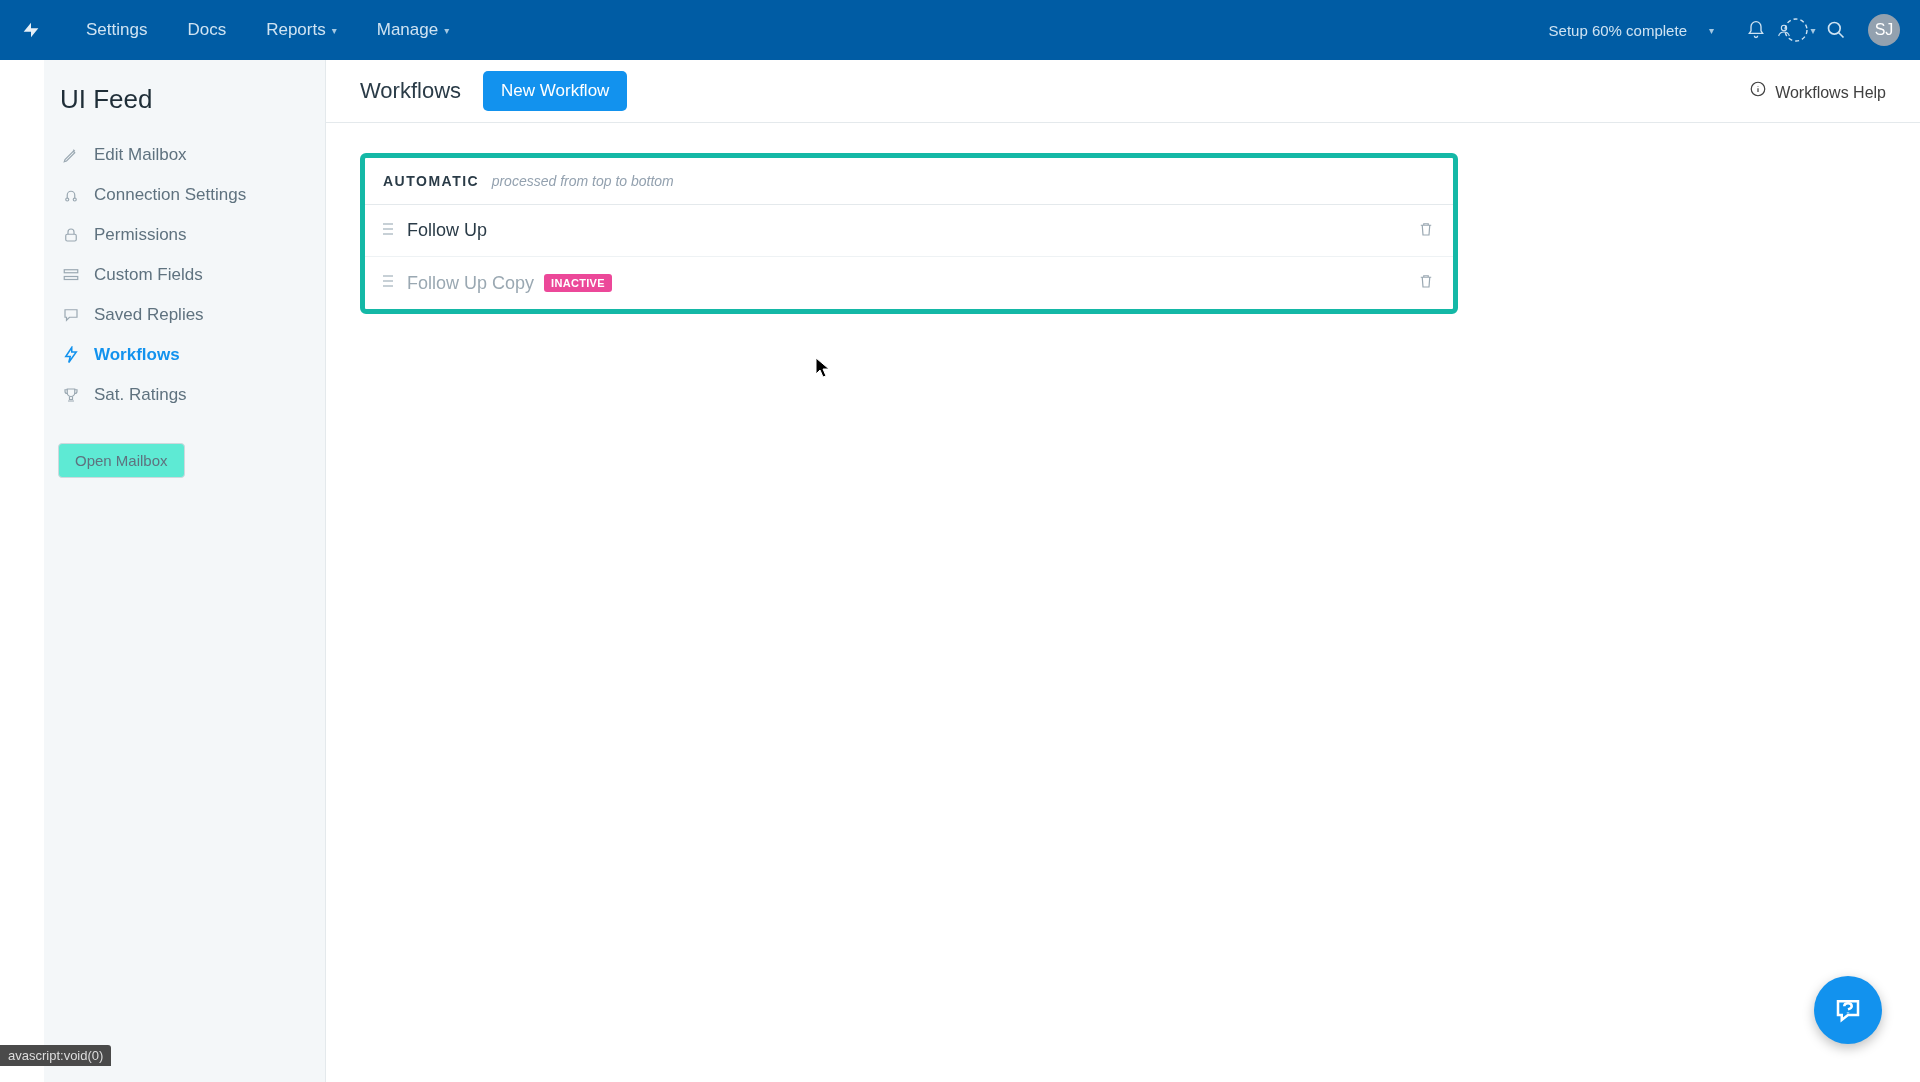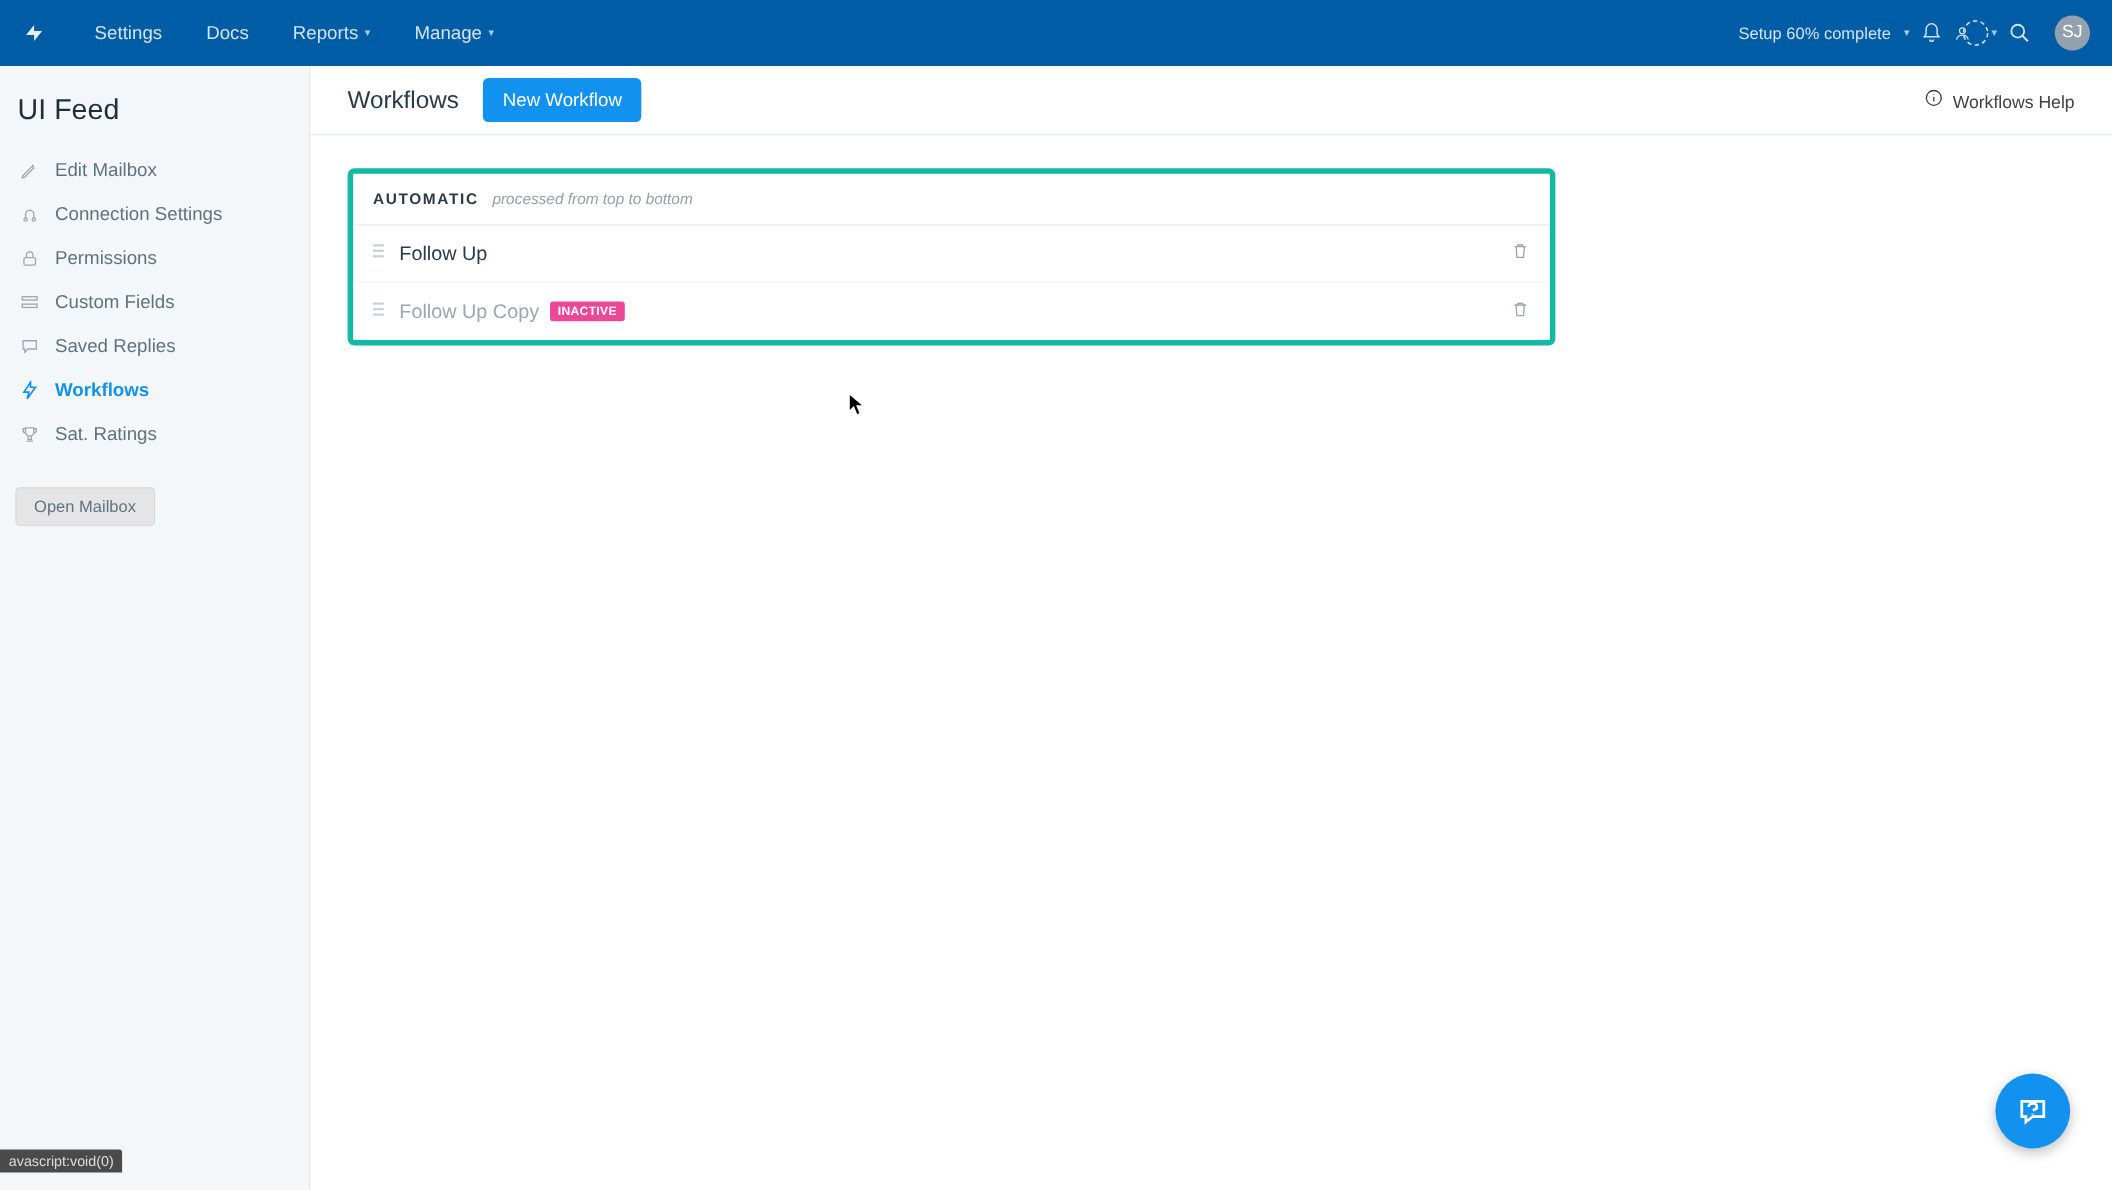--- a/index.html
+++ b/index.html
@@ -5,35 +5,35 @@
 * { margin:0; padding:0; box-sizing:border-box; font-family:-apple-system,BlinkMacSystemFont,"Segoe UI",Helvetica,Arial,sans-serif; }
 body { width:1920px; height:1082px; background:#fff; overflow:hidden; color:#2a3b47; }
 
 
 .topnav { height:60px; background:#005ca4; display:flex; align-items:center; padding:0 20px; color:#fff; }
 .logo { width:22px; height:22px; margin-right:24px; display:flex; align-items:center; }
 .navlinks { display:flex; gap:0; }
 .navitem { padding:0 20px; height:60px; display:flex; align-items:center; color:#cfe3f2; font-size:17px; cursor:pointer; gap:6px; }
 .caret { font-size:10px; opacity:.8; }
 .spacer { flex:1; }
-.setup { color:#cfe3f2; font-size:15px; display:flex; align-items:center; gap:12px; cursor:pointer; }
+.setup { color:#cfe3f2; font-size:15px; margin-right:22px; display:flex; align-items:center; gap:22px; cursor:pointer; }
 .iconbtn { width:40px; height:60px; display:flex; align-items:center; justify-content:center; color:#cfe3f2; cursor:pointer; }
 .ring { position:relative; }
 .ring svg:first-child { position:absolute; }
 .avatar { width:32px; height:32px; border-radius:50%; background:#93a1af; color:#fff; font-size:16px; display:flex; align-items:center; justify-content:center; margin-left:12px; cursor:pointer; }
 
 
-.page { display:flex; height:calc(100% - 60px); }
+.page { display:flex; height:calc(100% - 60px);margin-left:44px; }
 .sidebar { width:282px; background:#f4f7f9; border-right:1px solid #e4e9ec; padding:24px 14px 0 14px; }
 .sbtitle { font-size:26px; font-weight:500; color:#1f2e38; margin-bottom:20px; padding-left:2px; }
 .sbitem { display:flex; align-items:center; gap:14px; height:40px; padding:0 4px; color:#5f727f; font-size:17px; cursor:pointer; border-radius:4px; }
 .sbitem .ic { width:18px; display:flex; color:#9aa8b2; }
 .sbitem.active { color:#1292ee; font-weight:600; }
 .sbitem.active .ic { color:#1292ee; }
-.openbtn { margin-top:28px; border:1px solid #cfd8dd; background:#e5e5e5; color:#5f727f; font-size:15px; padding:8px 16px; border-radius:4px; cursor:pointer; }
+.openbtn { margin-top:28px; border:1px solid #cfd8dd; background:#5eead4; color:#5f727f; font-size:15px; padding:8px 16px; border-radius:4px; cursor:pointer; }
 
 .main { flex:1; padding:0; position:relative; }
 .mainhdr { display:flex; align-items:center; height:63px; padding:0 34px; border-bottom:1px solid #e4e9ec; }
 .mainhdr h1 { font-size:22px; font-weight:500; color:#2a3b47; margin-right:22px; }
 .newbtn { background:#1292ee; color:#fff; border:none; font-size:17px; padding:10px 18px; border-radius:5px; cursor:pointer; }
 .helplink { margin-left:auto; color:#404040; font-size:16px; display:flex; align-items:flex-end; gap:8px; cursor:pointer; }
 
 .content { padding:30px 34px; }
 .card { width:1098px; border:5px solid #14b8a6; border-radius:6px; }
 .cardhdr { padding:14px 18px; border-bottom:1px solid #e4e9ec; }

